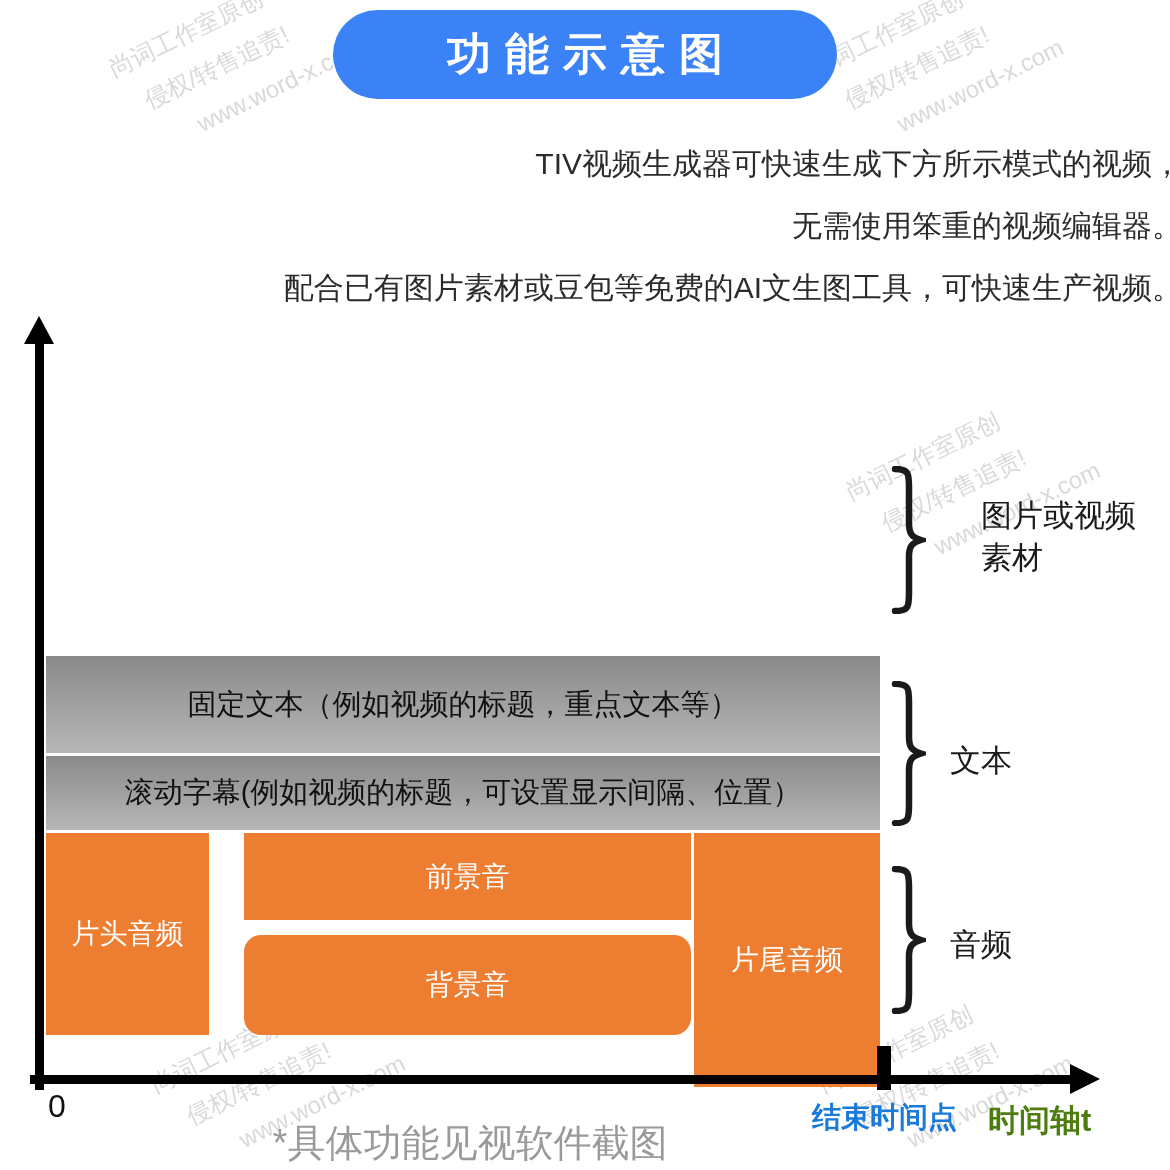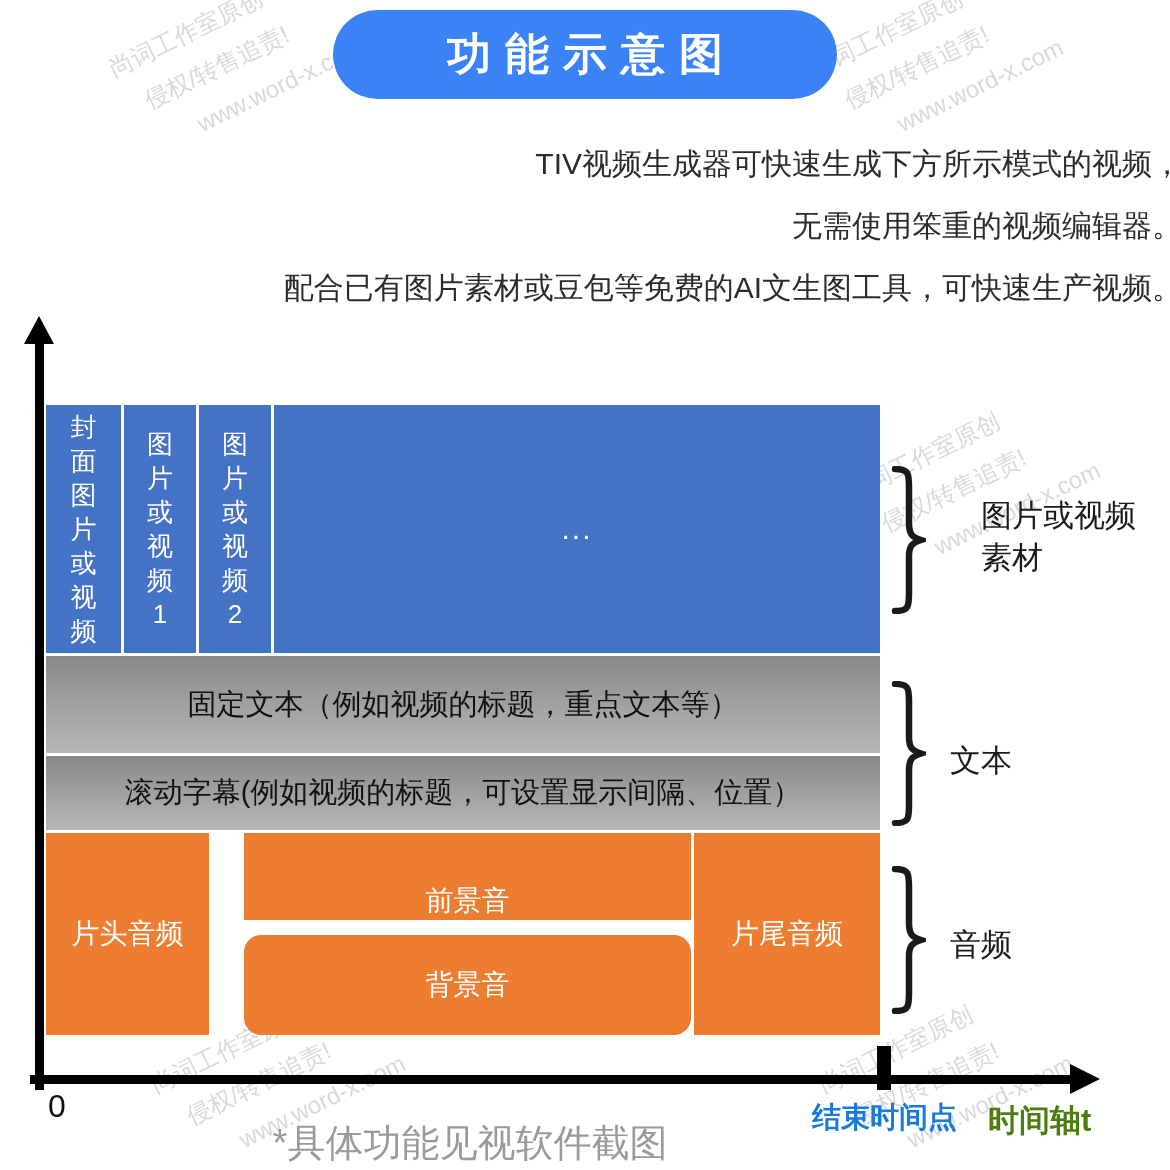--- a/index.html
+++ b/index.html
@@ -141,23 +141,23 @@
   .audio-row { top: 833px; height: 202px; }
   .audio-block {
     position: absolute;
     background: #ed7d31;
     color: #ffffff;
     font-size: 28px;
     display: flex; align-items: center; justify-content: center;
     text-align: center;
   }
   .audio-intro { left: 0; top: 0; width: 163px; height: 202px; }
-  .audio-fg { left: 198px; top: 0; width: 447px; height: 87px; align-items: flex-end; }
+  .audio-fg { left: 198px; top: 0; width: 447px; height: 87px; }
   .audio-bg { left: 198px; top: 102px; width: 447px; height: 100px; border-radius: 17px; }
-  .audio-outro { left: 648px; top: 0; width: 186px; height: 202px; }
+  .audio-outro { left: 648px; top: 0; width: 186px; height: 254px; }
 
   
   .brace { position: absolute; z-index: 6; }
   .brace-media { left: 890px; top: 466px; }
   .brace-text  { left: 890px; top: 681px; }
   .brace-audio { left: 890px; top: 866px; }
 
   .brace-label {
     position: absolute;
     left: 950px;
@@ -235,34 +235,20 @@
     <p>无需使用笨重的视频编辑器。</p>
     <p>配合已有图片素材或豆包等免费的AI文生图工具，可快速生产视频。</p>
   </div>
 
   <div class="y-axis-head"></div>
   <div class="y-axis-line"></div>
   <div class="x-axis-line"></div>
   <div class="x-axis-head"></div>
   <div class="end-tick"></div>
 
-  <div class="row media-row">
-    <div class="media-seg seg-cover">
-      <div class="vtext">封面图片或视频</div>
-    </div>
-    <div class="media-seg seg-1">
-      <div class="vtext">图片或视频1</div>
-    </div>
-    <div class="media-seg seg-2">
-      <div class="vtext">图片或视频2</div>
-    </div>
-    <div class="media-seg seg-more">
-      <span>...</span>
-    </div>
-  </div>
 
   <div class="row gray-row gray-1">
     <span>固定文本（例如视频的标题，重点文本等）</span>
   </div>
   <div class="row gray-row gray-2">
     <span>滚动字幕(例如视频的标题，可设置显示间隔、位置）</span>
   </div>
 
   <div class="row audio-row">
     <div class="audio-block audio-intro">

